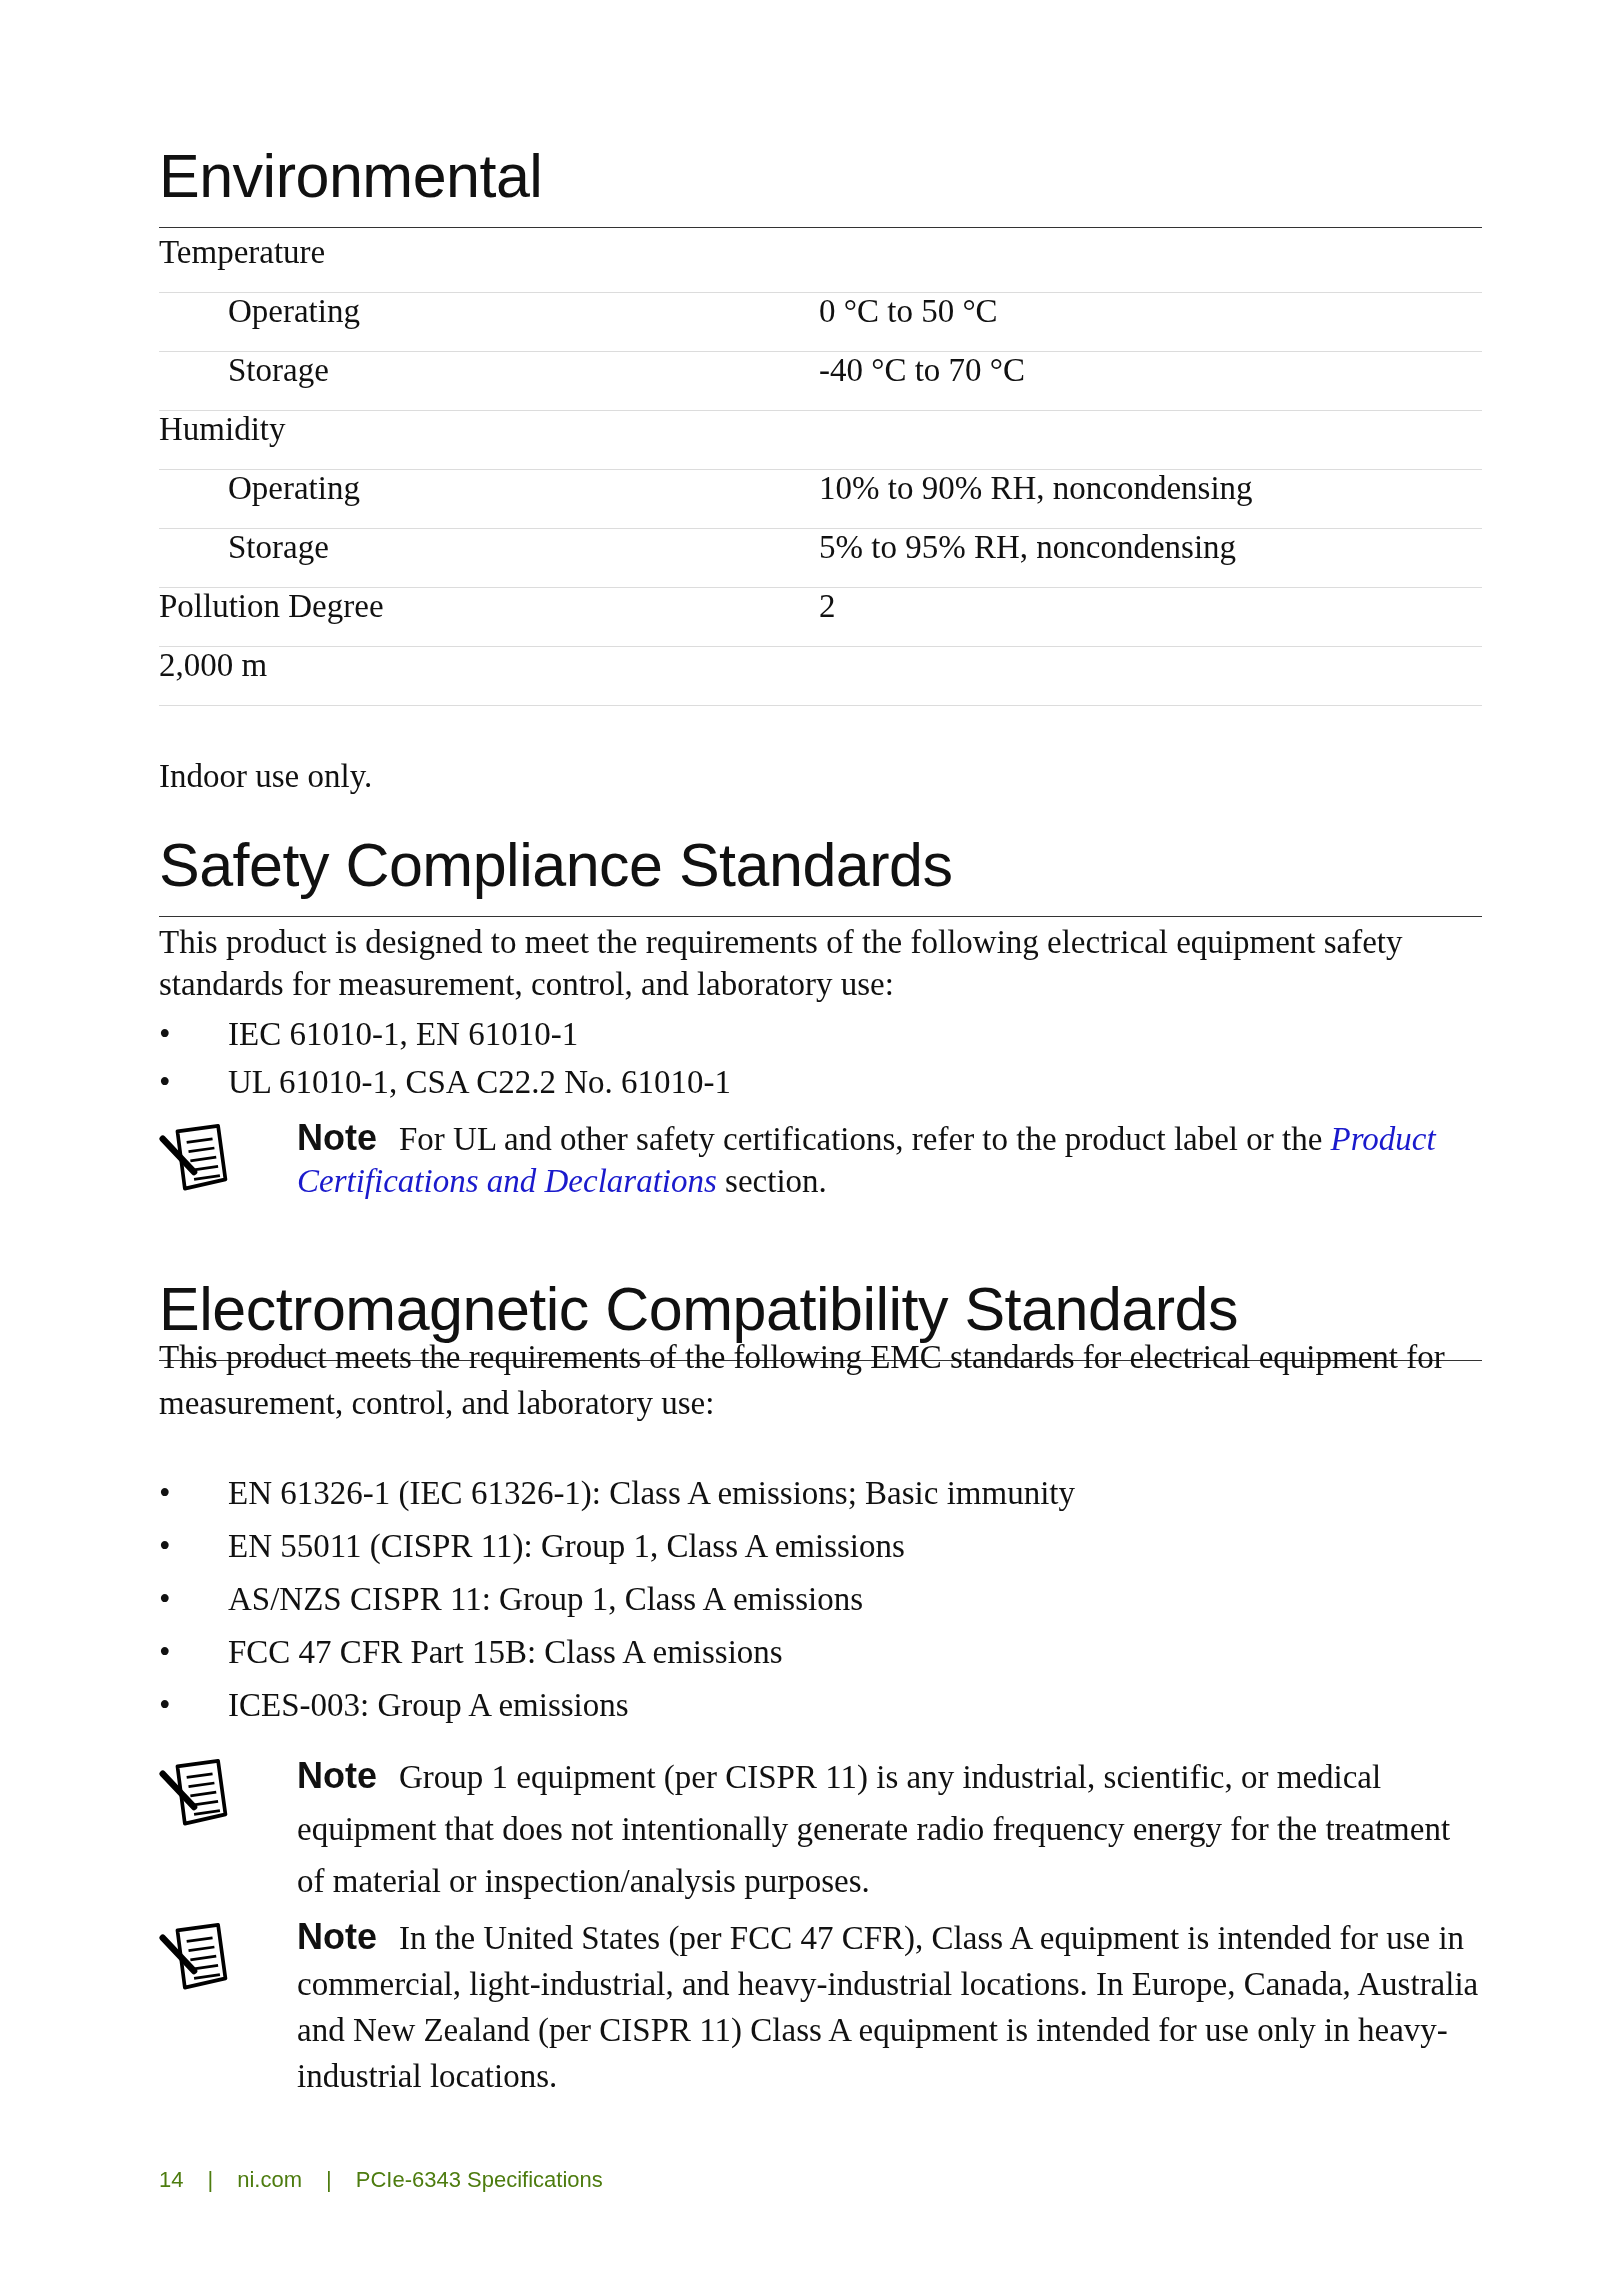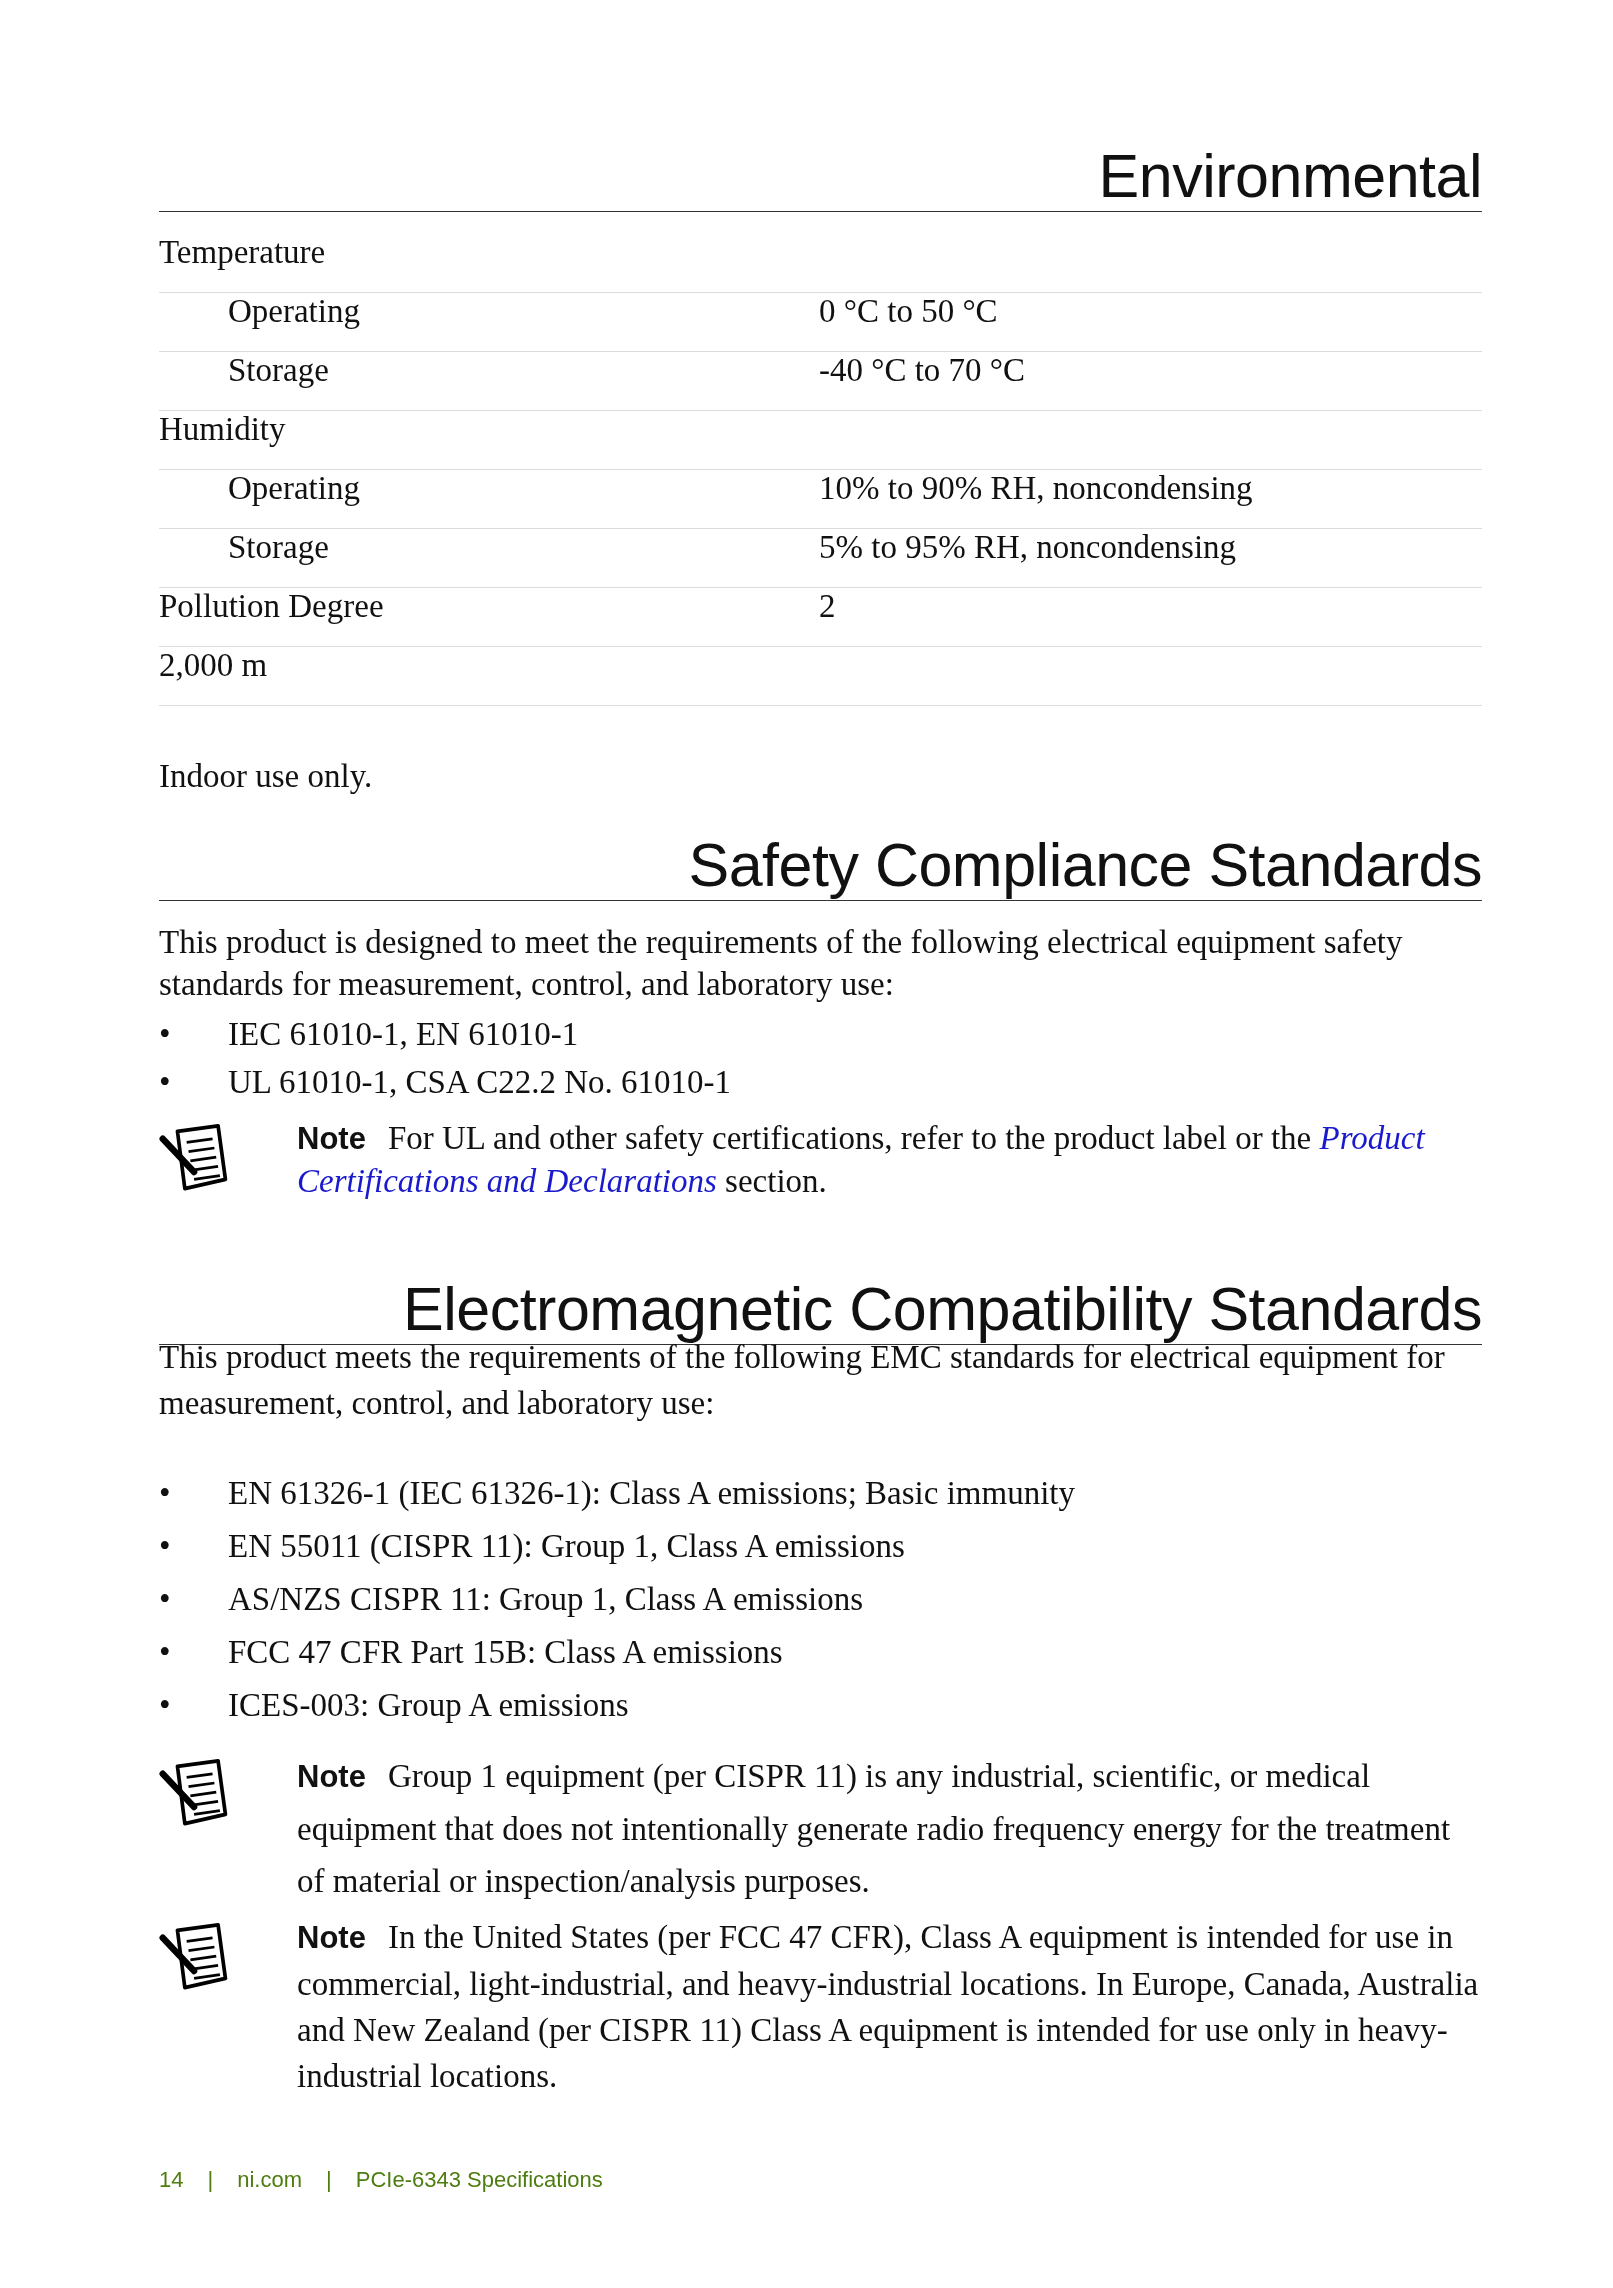--- a/index.html
+++ b/index.html
@@ -3,21 +3,21 @@
 <meta charset="utf-8">
 <style>
   html, body { margin: 0; padding: 0; background: #ffffff; }
   body { width: 1613px; height: 2289px; position: relative; overflow: hidden; color: #111; }
   .page { position: absolute; left: 159px; top: 0; width: 1323px; }
   .serif { font-family: "Liberation Serif", "DejaVu Serif", serif; }
 
   h1.section {
     font-family: "Liberation Sans", "DejaVu Sans", sans-serif;
     font-weight: normal; font-size: 61px; line-height: 1; margin: 0;
-    padding-bottom: 4px; border-bottom: 1.8px solid #333; letter-spacing: -0.5px; text-align: right;
+    padding-bottom: 20px; border-bottom: 1.8px solid #333; letter-spacing: -0.5px;
   }
   .env-title { position: absolute; top: 146px; left: 0; width: 1323px; }
 
   .spec-table { position: absolute; top: 234px; left: 0; width: 1323px; border-collapse: collapse; }
   .spec-row { display: flex; height: 58px; align-items: flex-start; border-bottom: 1.8px solid #dcdcdc; font-size: 33px; }
   .spec-row .label { width: 660px; }
   .spec-row .label.indent { padding-left: 69px; width: 591px; }
   .spec-row .value { flex: 1; }
 
   .indoor { position: absolute; top: 725px; left: 0; font-size: 33px; }
@@ -27,21 +27,21 @@
   .safety-para { position: absolute; top: 921px; left: 0; width: 1323px; }
   .bullets { list-style: none; margin: 0; padding: 0; font-size: 33px; }
   .bullets li { position: relative; padding-left: 69px; }
   .bullets li .dot { position: absolute; left: 0; top: 0; }
   .safety-bullets { position: absolute; top: 1010px; left: 0; }
   .safety-bullets li { height: 48px; line-height: 48px; }
 
   .note { position: absolute; left: 0; width: 1323px; }
   .note .icon { position: absolute; left: 0; top: 0; width: 72px; height: 72px; }
   .note .text { position: absolute; left: 138px; right: 0; top: 0; font-size: 33px; }
-  .note .label { font-family: "Liberation Sans", "DejaVu Sans", sans-serif; font-weight: bold; font-size: 31px; margin-right: 22px; }
+  .note .label { font-family: "Liberation Sans", "DejaVu Sans", sans-serif; font-weight: bold; font-size: 36px; margin-right: 22px; }
   .note .link { color: #1a1acc; font-style: italic; text-decoration: none; }
   .note1 { top: 1124px; }
   .note1 .text { line-height: 42px; top: -7.4px; }
 
   .emc-title { position: absolute: ; }
   .emc-title { position: absolute; top: 1279px; left: 0; width: 1323px; }
   .emc-para { position: absolute; top: 1334px; left: 0; width: 1323px; line-height: 46px; }
   .emc-bullets { position: absolute; top: 1467px; left: 0; }
   .emc-bullets li { height: 53px; line-height: 53px; }
 

